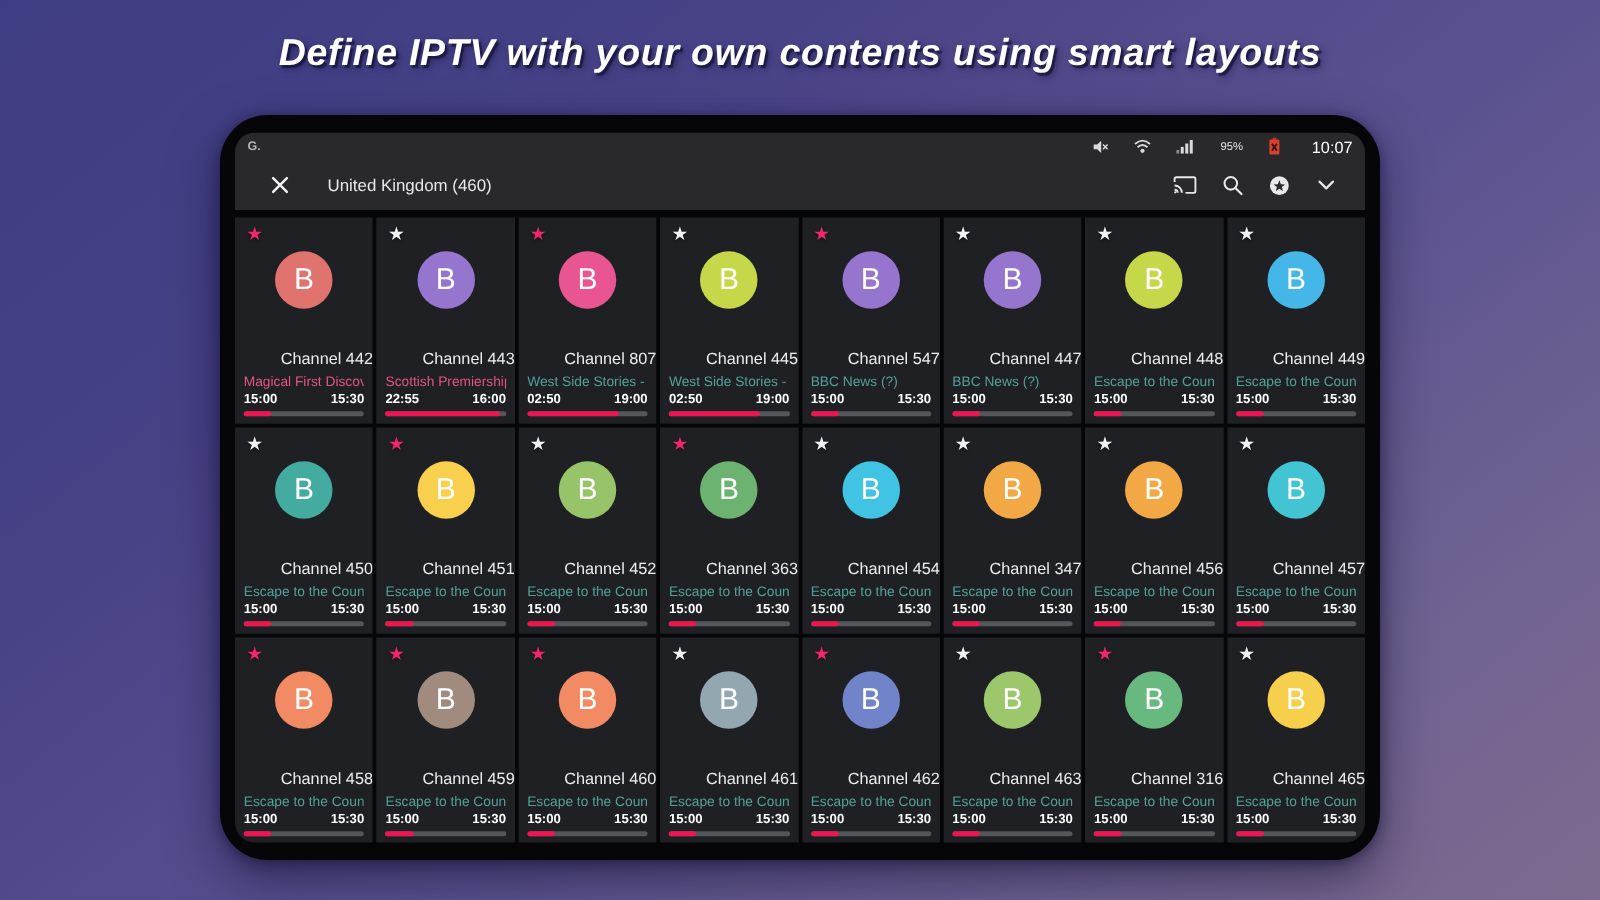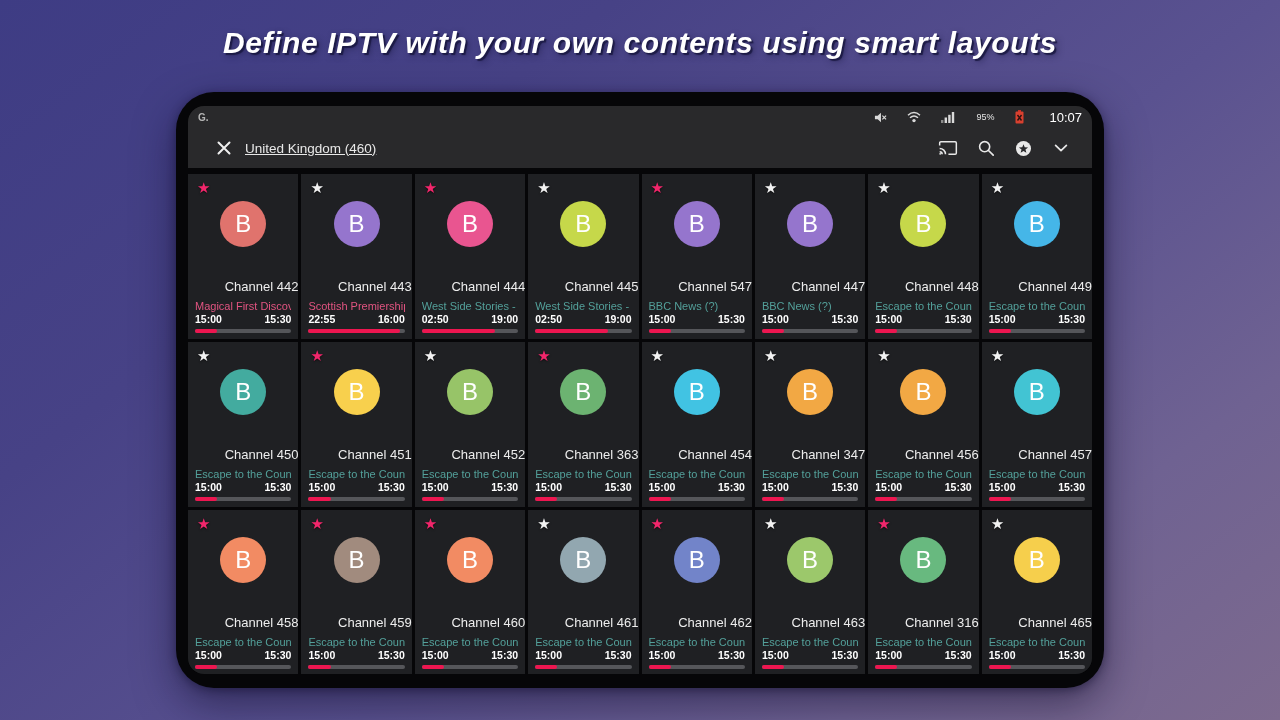--- a/index.html
+++ b/index.html
@@ -24,21 +24,21 @@
     display:flex; align-items:center; padding:0 10px; color:#cfcfcf; }
   .sb-left { font-size:10px; font-weight:700; color:#b5b5b5; }
   .sb-spacer { flex:1; }
   .sb-icons { display:flex; align-items:center; gap:20px; }
   .sb-pct { font-size:9px; color:#e6e6e6; margin:0 1px; }
   .sb-time { font-size:13px; color:#ffffff; margin-left:5px; }
 
   .appbar { position:absolute; top:22px; left:0; right:0; height:40px; background:#29292b;
     display:flex; align-items:center; padding:0 18px; }
   .ab-close { margin-left:10px; display:flex; cursor:pointer; }
-  .ab-title { margin-left:13px; font-size:13.5px; color:#e8e8e8;text-decoration:underline; }
+  .ab-title { margin-left:30px; font-size:13.5px; color:#e8e8e8; }
   .ab-actions { margin-left:auto; display:flex; align-items:center; gap:19px; margin-right:4px; }
   .ab-actions > span { display:flex; cursor:pointer; }
 
   .grid { position:absolute; top:62px; left:0; right:0; bottom:0; background:#060608;
     display:grid; grid-template-columns:repeat(8,1fr); grid-auto-rows:165px; gap:3px; padding-top:6px; }
 
   .card { position:relative; background:#1f2023; overflow:hidden; }
   .star { position:absolute; top:6px; left:9px; font-size:15px; line-height:1;
     text-shadow:0 1px 2px rgba(0,0,0,.6); }
   .logo { width:46px; height:46px; border-radius:50%; margin:27px auto 0;
@@ -170,21 +170,21 @@
     <div class="bar">
       <div class="bar-fill" style="width: 95%;"></div>
     </div>
   </div>
 
   <div class="card">
     <span class="star" style="color: rgb(241, 38, 107);">★</span>
     <div class="logo" style="background: rgb(233, 85, 144);">
       <span class="logo-letter">B</span>
     </div>
-    <div class="ch-name">Channel 444</div>
+    <div class="ch-name">Channel 807</div>
     <div class="prog-title" style="color: rgb(83, 160, 154);">West Side Stories - The …</div>
     <div class="times">
       <span>02:50</span>
       <span>19:00</span>
     </div>
     <div class="bar">
       <div class="bar-fill" style="width: 76%;"></div>
     </div>
   </div>
 

